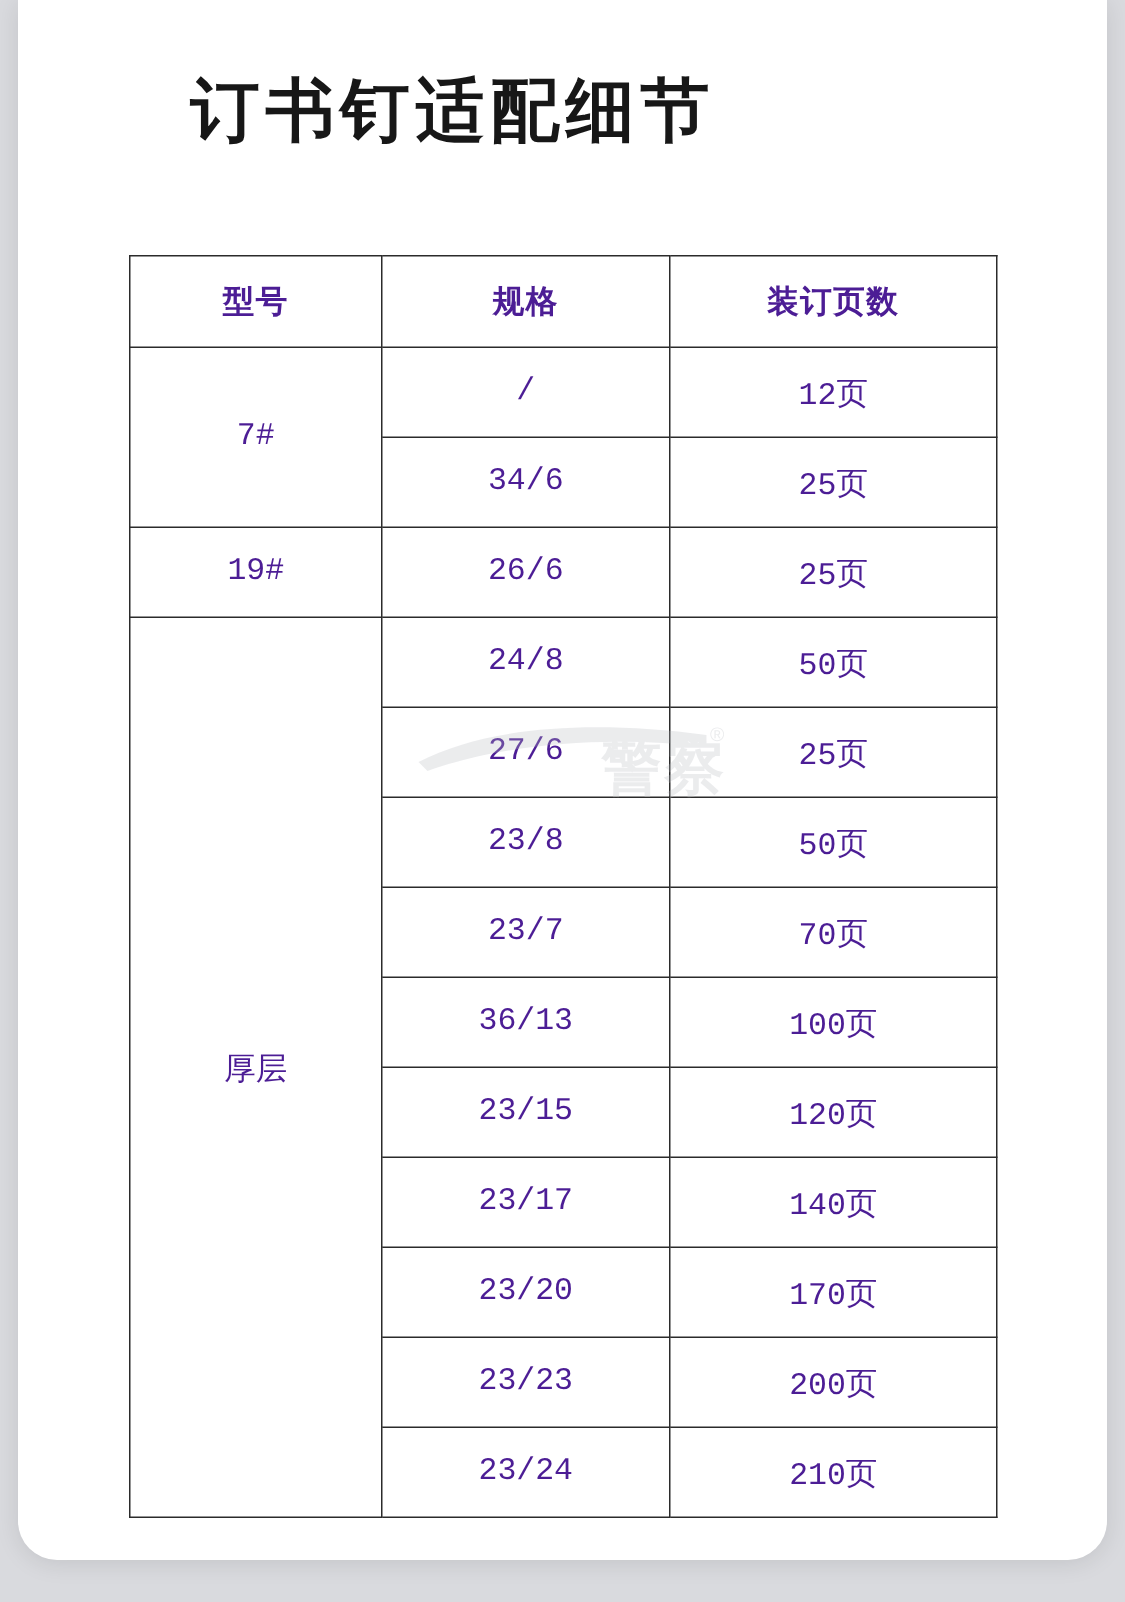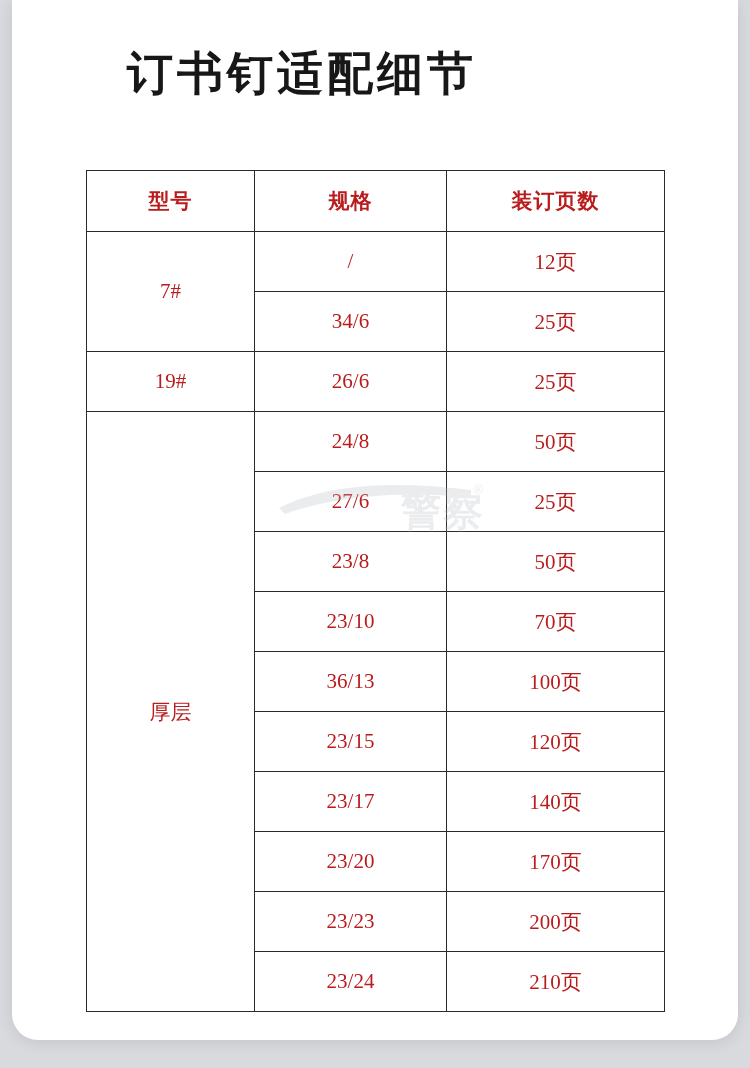--- a/index.html
+++ b/index.html
@@ -62,22 +62,22 @@
     border-collapse: collapse;
     width: 578px;
     table-layout: fixed;
     background: transparent;
   }
   table.spec th,
   table.spec td {
     border: 1px solid #2b2b2b;
     text-align: center;
     vertical-align: middle;
-    font-family: Liberation Serif, serif;
-    color: #b91c1c;
+    font-family: Liberation Mono, monospace;
+    color: #4c1d95;
     background: transparent;
   }
   table.spec th {
     height: 58px;
     font-size: 21px;
     font-weight: bold;
     letter-spacing: 1px;
   }
   table.spec td {
     height: 57px;
@@ -179,21 +179,21 @@
         </tr>
         <tr>
           <td>27/6</td>
           <td>25页</td>
         </tr>
         <tr>
           <td>23/8</td>
           <td>50页</td>
         </tr>
         <tr>
-          <td>23/10</td>
+          <td>23/7</td>
           <td>70页</td>
         </tr>
         <tr>
           <td>36/13</td>
           <td>100页</td>
         </tr>
         <tr>
           <td>23/15</td>
           <td>120页</td>
         </tr>

